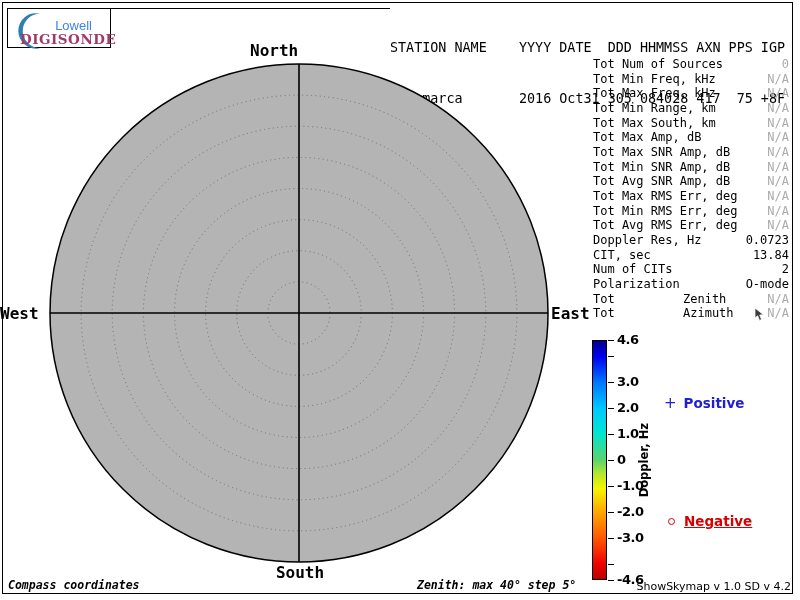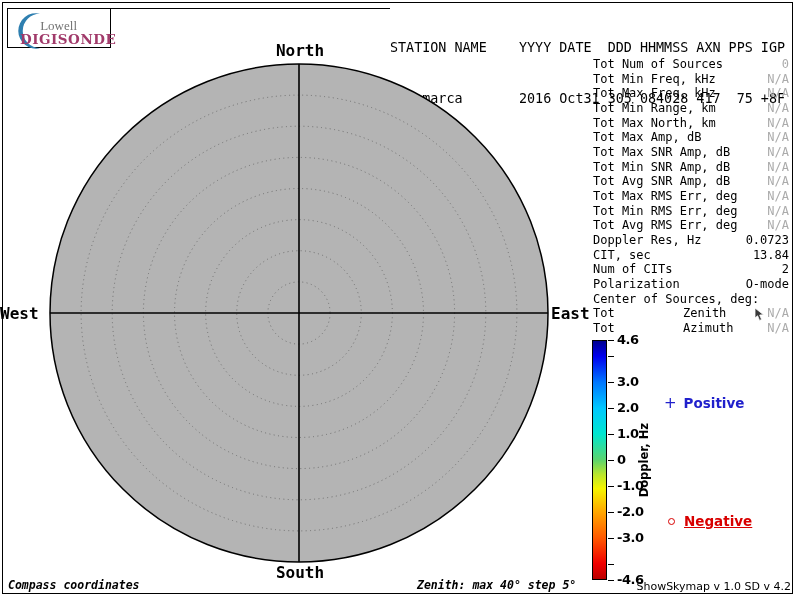--- a/index.html
+++ b/index.html
@@ -6,29 +6,29 @@
   html,body { width:800px; height:600px; background:#ffffff; overflow:hidden; }
   body { position:relative; font-family:"DejaVu Sans", sans-serif; color:#000; }
   .abs { position:absolute; }
 
   
   .frame { left:2px; top:2px; width:791px; height:592px; border:1.5px solid #000; }
 
   
   .logo-box { left:7px; top:8px; width:104px; height:40px; border:1px solid #000; background:#fff; }
   .logo-crescent { left:2px; top:1px; }
-  .logo-top { right:33px; top:9px; font-family:Liberation Serif, serif; font-size:13px; color:#737373; }
+  .logo-top { right:18px; top:9px; font-family:Liberation Sans, sans-serif; font-size:13px; color:#3b82f6; }
   .logo-bottom { left:12px; top:22px; font-family:"DejaVu Serif", serif; font-weight:bold; font-size:13.5px; letter-spacing:0.5px; }
 
   .header-rule { left:110px; top:8px; width:280px; border-top:1.5px solid #000; }
   .header-text { left:390px; top:5px; font-family:"DejaVu Sans Mono", monospace; font-weight:normal; font-size:13.4px; line-height:17px; white-space:pre; }
 
   
   .compass { font-family:"DejaVu Sans Mono", monospace; font-weight:bold; font-size:16px; }
-  .north { left:250px; top:41px;  width:100px; text-align:center; }
+  .north { left:250px; top:41px;  width:100px; }
   .south { left:250px; top:563px; width:100px; text-align:center; }
   .west  { left:0px;   top:304px; width:45px;  }
   .east  { left:551px; top:304px; width:70px;  text-align:left; }
 
   .skymap { left:39px; top:53px; }
   .skymap .disc  { fill:#b4b4b4; stroke:#000; stroke-width:1.5; }
   .skymap .ring  { fill:none; stroke:#6f6f6f; stroke-width:1; stroke-dasharray:1 3.4; }
   .skymap .axis  { stroke:#000; stroke-width:1.6; }
 
   
@@ -110,21 +110,21 @@
     </div>
     <div class="stats-row">
       <span class="s-label">Tot Max Freq, kHz</span>
       <span class="s-value dim">N/A</span>
     </div>
     <div class="stats-row">
       <span class="s-label">Tot Min Range, km</span>
       <span class="s-value dim">N/A</span>
     </div>
     <div class="stats-row">
-      <span class="s-label">Tot Max North, km</span>
+      <span class="s-label">Tot Max South, km</span>
       <span class="s-value dim">N/A</span>
     </div>
     <div class="stats-row">
       <span class="s-label">Tot Max Amp, dB</span>
       <span class="s-value dim">N/A</span>
     </div>
     <div class="stats-row">
       <span class="s-label">Tot Max SNR Amp, dB</span>
       <span class="s-value dim">N/A</span>
     </div>
@@ -156,24 +156,20 @@
       <span class="s-label">CIT, sec</span>
       <span class="s-value">13.84</span>
     </div>
     <div class="stats-row">
       <span class="s-label">Num of CITs</span>
       <span class="s-value">2</span>
     </div>
     <div class="stats-row">
       <span class="s-label">Polarization</span>
       <span class="s-value">O-mode</span>
-    </div>
-    <div class="stats-row">
-      <span class="s-label">Center of Sources, deg:</span>
-      <span class="s-value"></span>
     </div>
     <div class="stats-row">
       <span class="s-label">Tot</span>
       <span class="s-mid">Zenith</span>
       <span class="s-value dim">N/A</span>
     </div>
     <div class="stats-row">
       <span class="s-label">Tot</span>
       <span class="s-mid">Azimuth</span>
       <span class="s-value dim">N/A</span>

